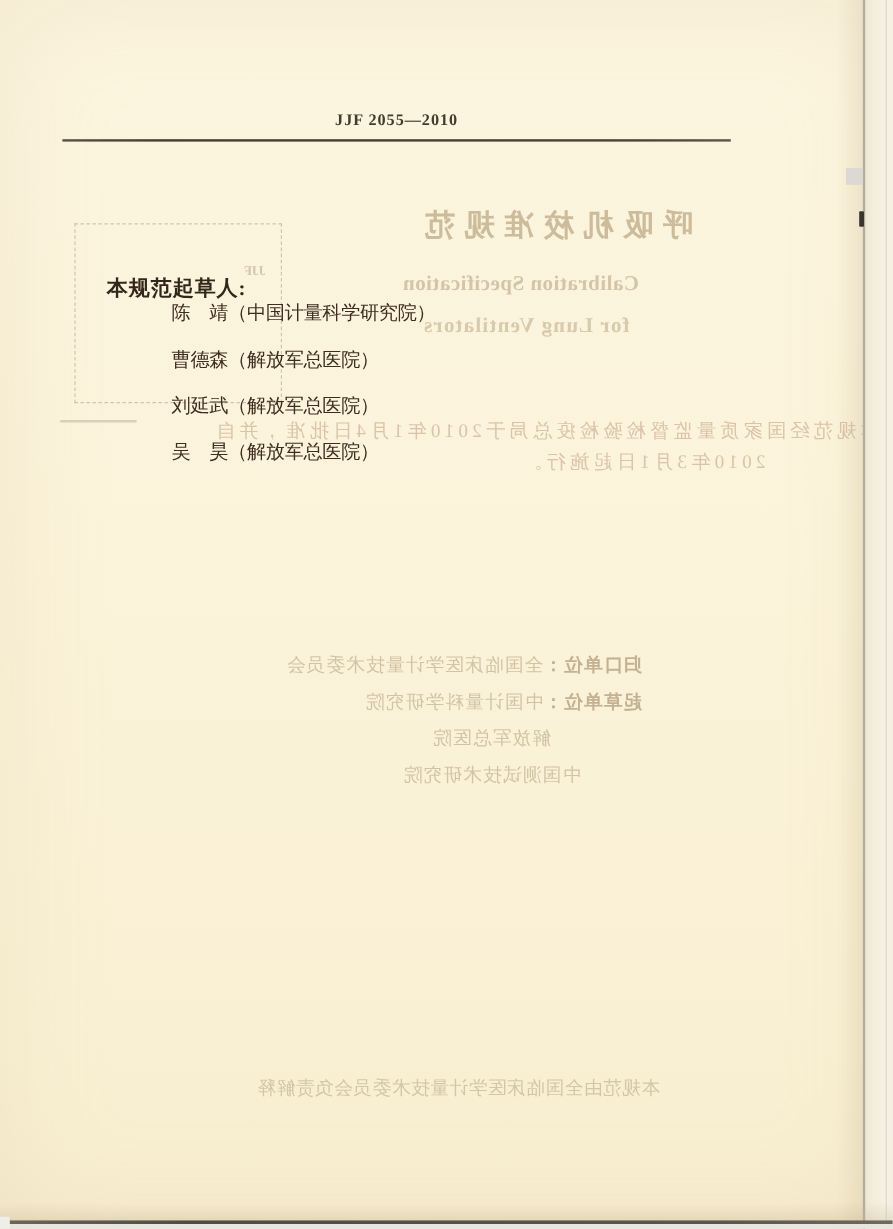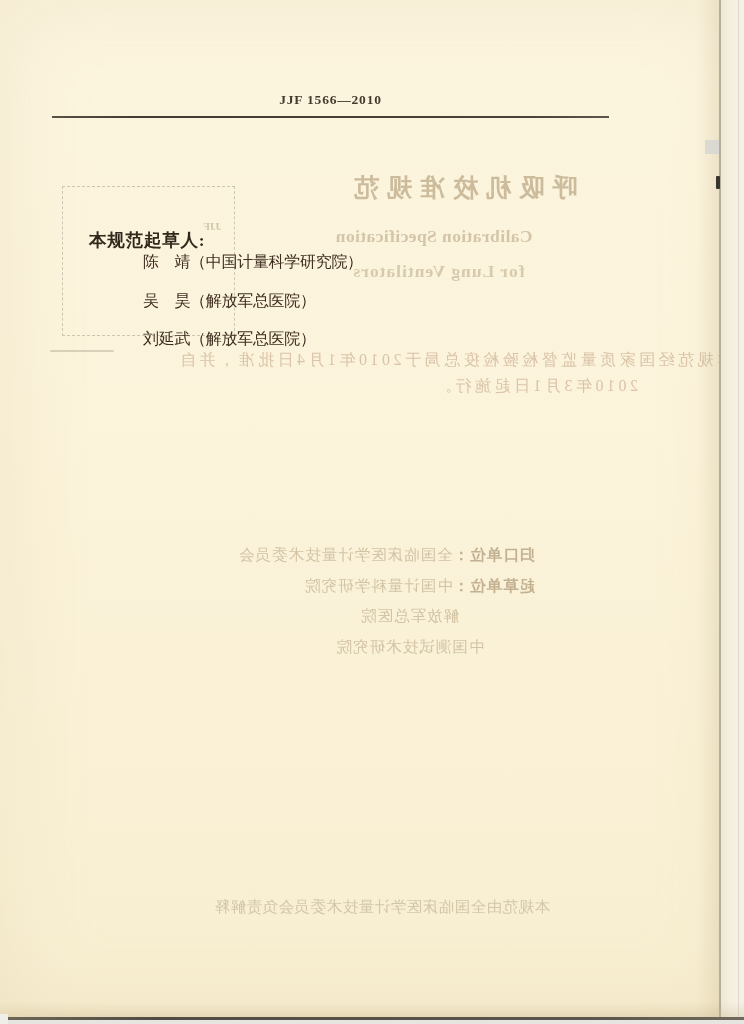--- a/index.html
+++ b/index.html
@@ -136,31 +136,32 @@
 
     <div class="abs bleed bt-units">
       <div class="l1"><span class="lbl">归口单位：</span><span>全国临床医学计量技术委员会</span></div>
       <div class="l2"><span class="lbl">起草单位：</span><span>中国计量科学研究院</span></div>
       <div class="l3">解放军总医院</div>
       <div class="l4">中国测试技术研究院</div>
     </div>
 
     <div class="abs bleed bt-interp">本规范由全国临床医学计量技术委员会负责解释</div>
 
-    <div class="abs doc-number">JJF 1566—2010</div>
+    <div class="abs doc-number">JJF 2055—2010</div>
     <div class="abs header-rule"></div>
 
     <div class="abs dashed-box"></div>
 
     <div class="abs heading">本规范起草人:</div>
 
     <div class="abs drafters">
       <div>陈　靖（中国计量科学研究院）</div>
+      <div>曹德森（解放军总医院）</div>
+      <div>刘延武（解放军总医院）</div>
       <div>吴　昊（解放军总医院）</div>
-      <div>刘延武（解放军总医院）</div>
     </div>
 
     <div class="abs crease-left"></div>
     <div class="abs edge-shade-right"></div>
     <div class="abs right-strip"></div>
     <div class="abs right-strip-line"></div>
     <div class="abs gray-chip"></div>
     <div class="abs dark-tick"></div>
     <div class="abs bottom-shade"></div>
     <div class="abs bottom-line"></div>

